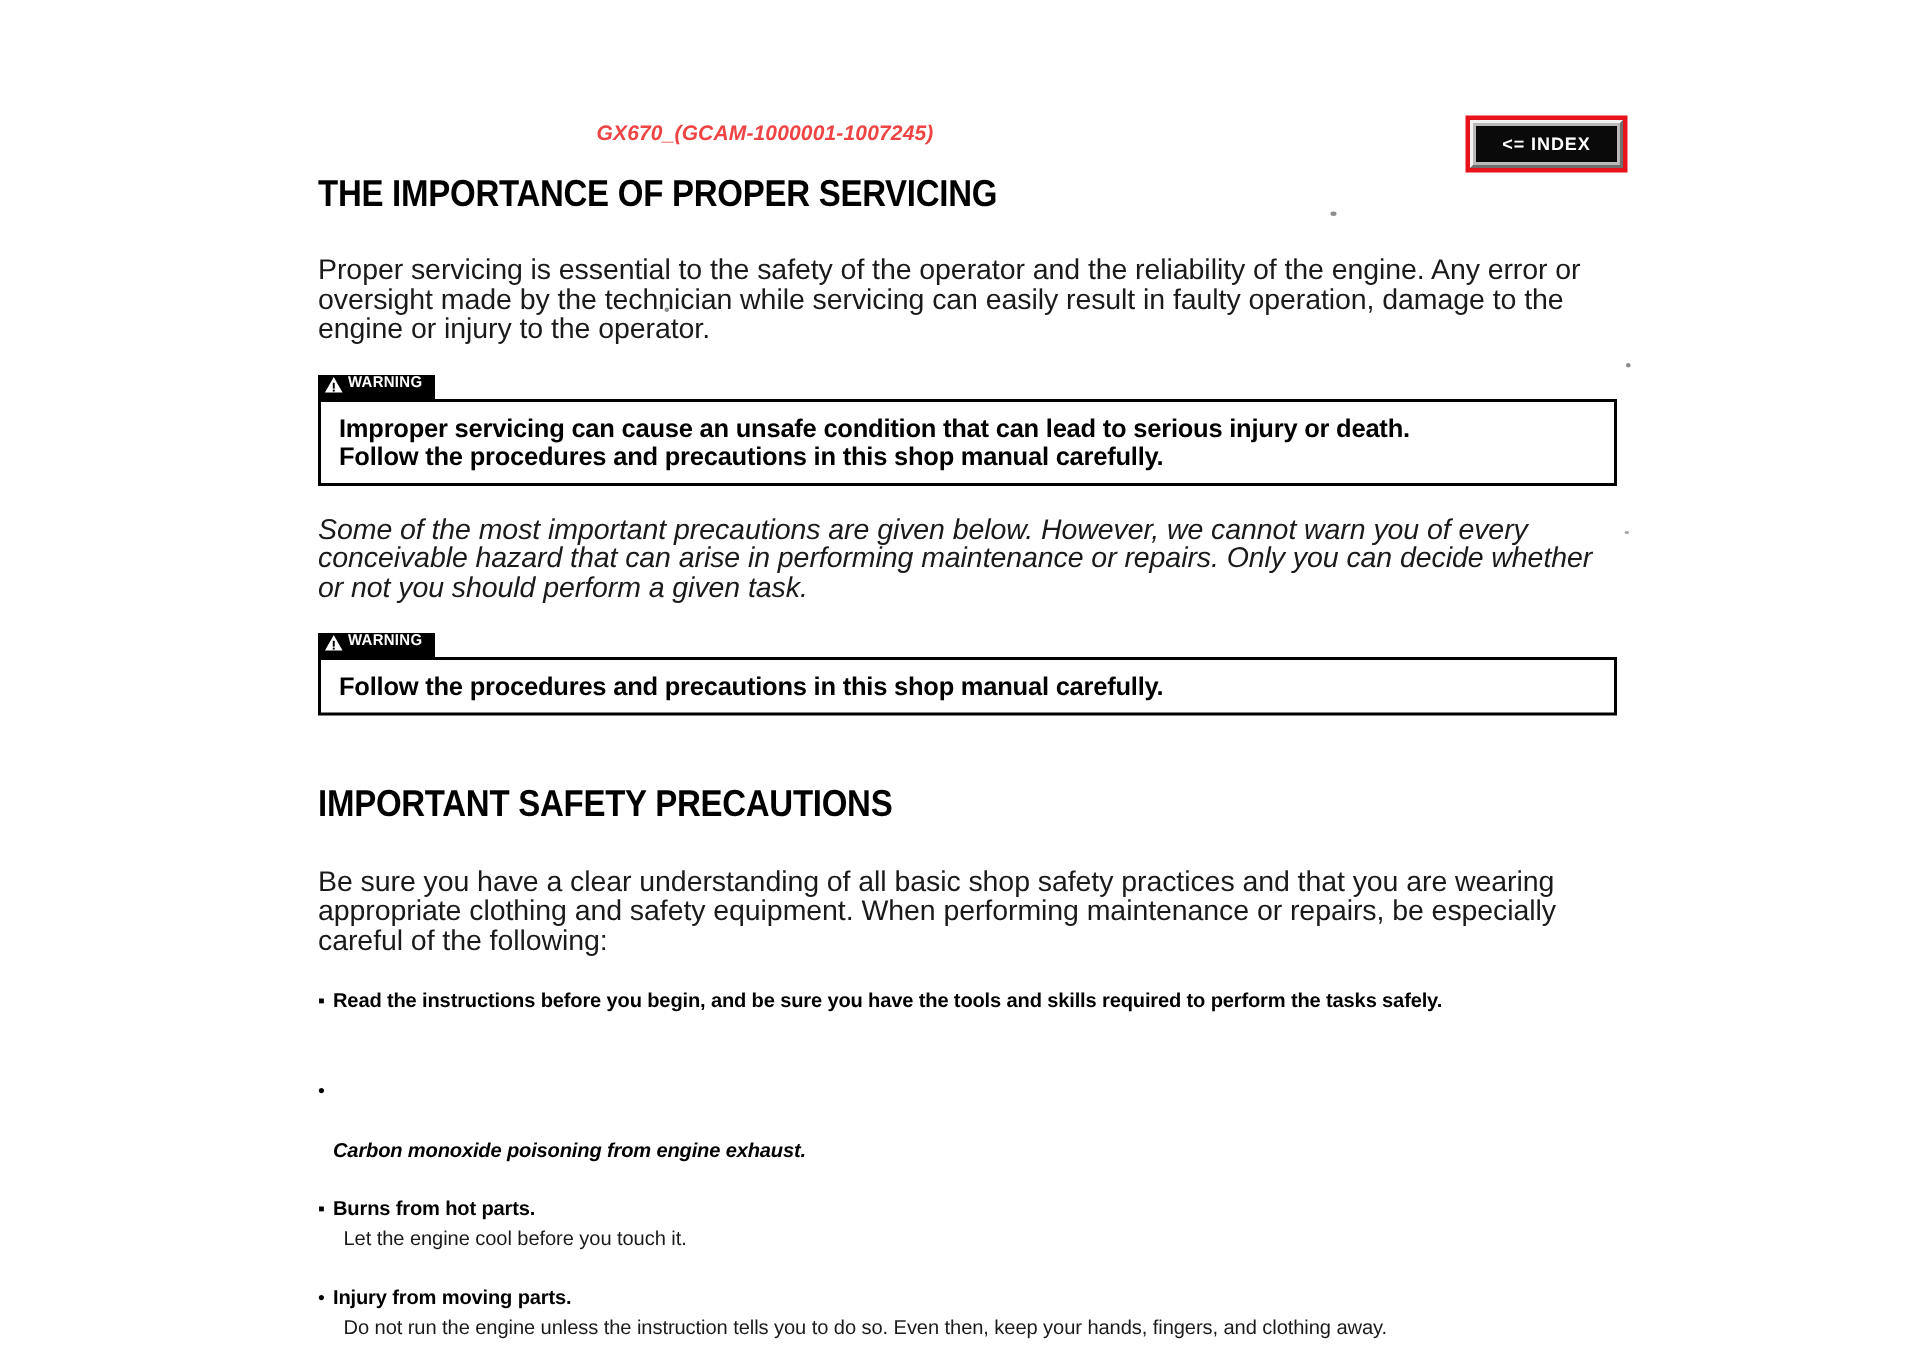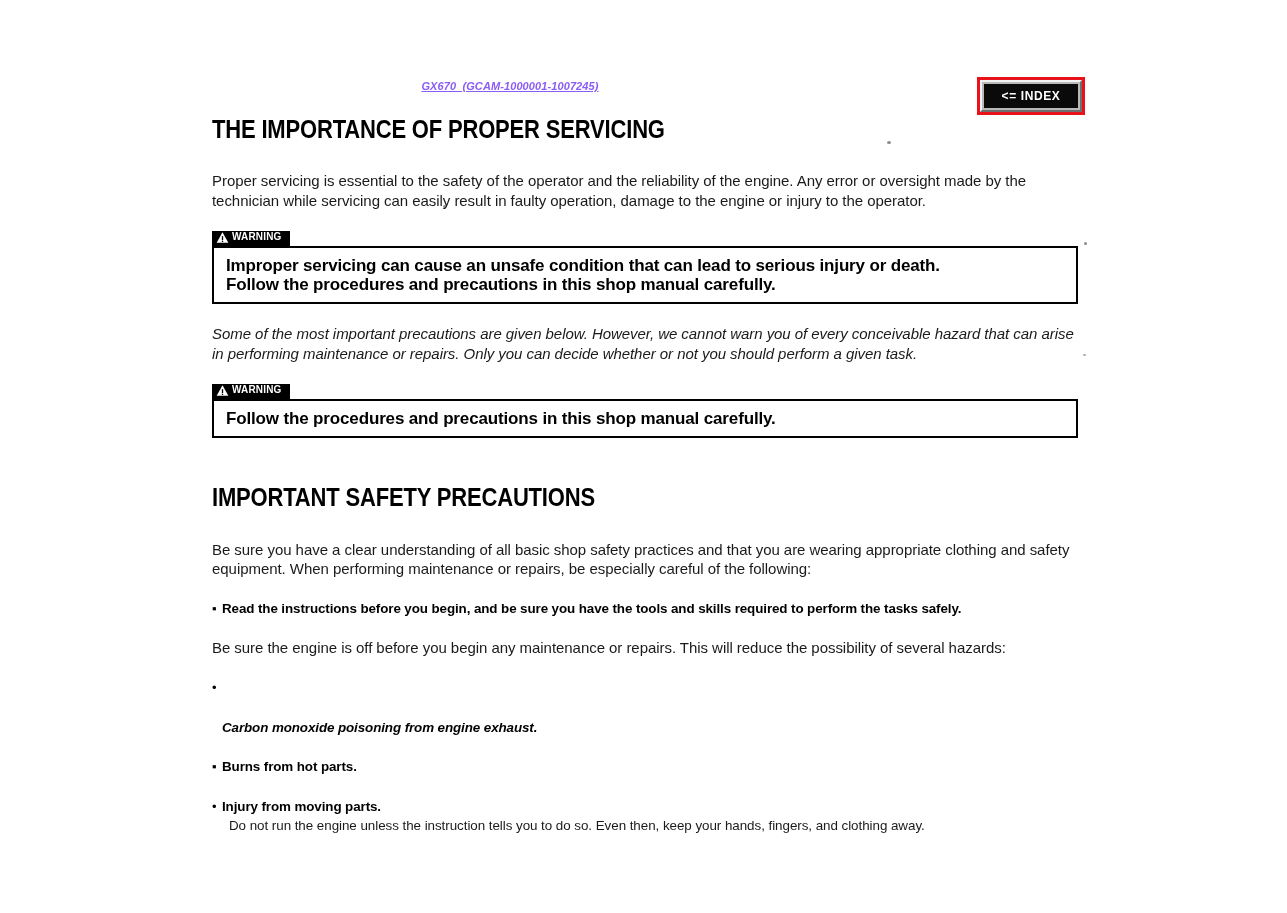--- a/index.html
+++ b/index.html
@@ -31,26 +31,25 @@
     left: 0;
     width: 1287px;
     height: 24px;
   }
   .doc-code {
     position: absolute;
     left: 0;
     top: 0;
     width: 1020px;
     text-align: center;
-    font-size: 11px;
+    font-size: 14px;
     font-style: italic;
     font-weight: bold;
     letter-spacing: 0.1px;
-    color: #8b5cf6;
-    text-decoration: underline;
+    color: #ef4444;
   }
 
   
   .index-btn {
     position: absolute;
     left: 977px;
     top: 77px;
     width: 108px;
     height: 38px;
     background: #e8121a;
@@ -97,21 +96,21 @@
     font-weight: bold;
     letter-spacing: -0.2px;
     transform: scaleX(0.88);
     transform-origin: left center;
     line-height: 1.05;
     white-space: nowrap;
   }
 
   p.body-text {
     margin: 0;
-    font-size: 15px;
+    font-size: 19px;
     line-height: 19.5px;
     letter-spacing: -0.05px;
     color: #1a1a1a;
   }
   p.body-text.slanted {
     font-style: italic;
   }
   .gap-md  { height: 20px; }
   .gap-lg  { height: 29px; }
   .gap-xl  { height: 46px; }
@@ -278,35 +277,35 @@
 
     <div class="gap-md"></div>
 
     <div class="bullet-row">
       <span class="bullet-mark">▪</span>
       <span class="bullet-text">Read the instructions before you begin, and be sure you have the tools and skills required to perform the tasks safely.</span>
     </div>
 
     <div class="gap-md"></div>
 
-    <p class="body-text">Be sure the engine is off before you begin any maintenance or repairs. This will reduce the possibility of several hazards:</p>
 
     <div class="gap-md"></div>
 
     <div class="bullet-row">
       <span class="bullet-mark">•</span>
       <span class="bullet-text italicized">Carbon monoxide poisoning from engine exhaust.</span>
     </div>
 
     <div class="gap-md"></div>
 
     <div class="bullet-row">
       <span class="bullet-mark">▪</span>
       <span class="bullet-text">Burns from hot parts.</span>
     </div>
+    <div class="sub-line">Let the engine cool before you touch it.</div>
 
     <div class="gap-md"></div>
 
     <div class="bullet-row">
       <span class="bullet-mark">•</span>
       <span class="bullet-text">Injury from moving parts.</span>
     </div>
     <div class="sub-line">Do not run the engine unless the instruction tells you to do so. Even then, keep your hands, fingers, and clothing away.</div>
 
     <div class="gap-md"></div>

